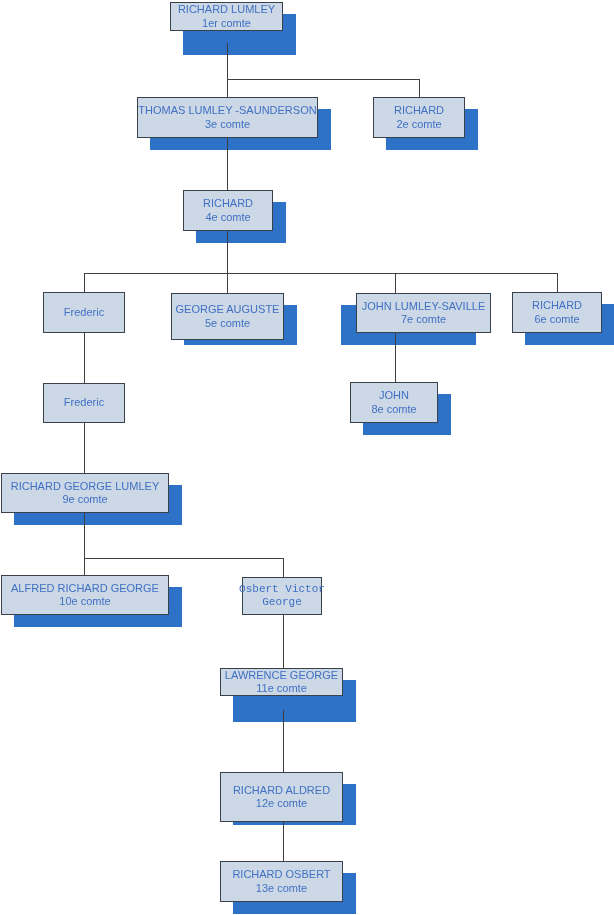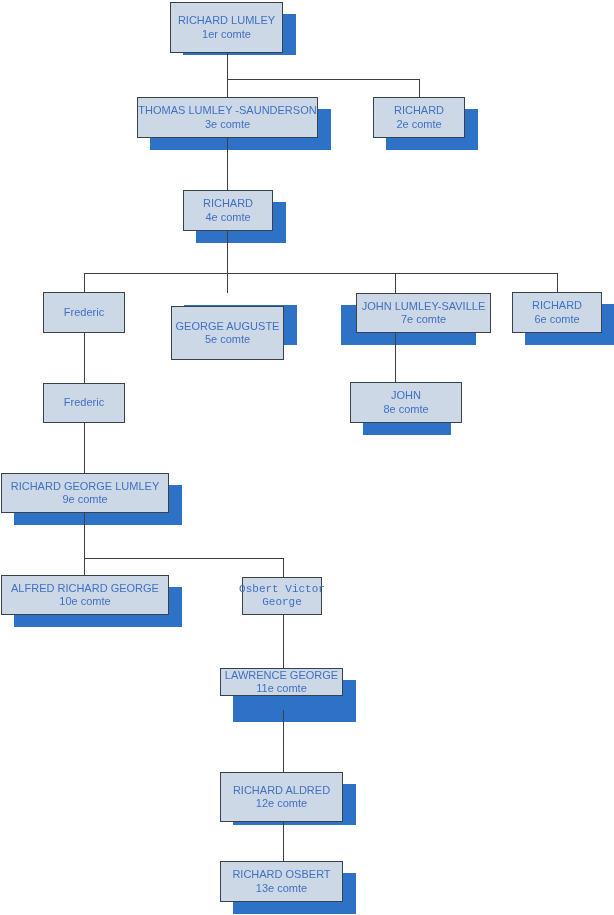--- a/index.html
+++ b/index.html
@@ -74,52 +74,52 @@
   <div class="line v" style="left:395px;top:333px;height:49px;"></div>
   <div class="line v" style="left:84px;top:423px;height:50px;"></div>
   <div class="line v" style="left:84px;top:513px;height:45px;"></div>
   <div class="line h" style="left:84px;top:558px;width:200px;"></div>
   <div class="line v" style="left:84px;top:558px;height:17px;"></div>
   <div class="line v" style="left:283px;top:558px;height:19px;"></div>
   <div class="line v" style="left:283px;top:615px;height:53px;"></div>
   <div class="line v" style="left:283px;top:710px;height:62px;"></div>
   <div class="line v" style="left:283px;top:813px;height:48px;"></div>
 
-  <div class="node" style="left:170px;top:2px;width:113px;height:51px;">
+  <div class="node" style="left:170px;top:2px;width:113px;height:29px;">
     <span>RICHARD LUMLEY</span>
     <span>1er comte</span>
   </div>
   <div class="node" style="left:137px;top:97px;width:181px;height:41px;">
     <span>THOMAS LUMLEY -SAUNDERSON</span>
     <span>3e comte</span>
   </div>
   <div class="node" style="left:373px;top:97px;width:92px;height:41px;">
     <span>RICHARD</span>
     <span>2e comte</span>
   </div>
   <div class="node" style="left:183px;top:190px;width:90px;height:41px;">
     <span>RICHARD</span>
     <span>4e comte</span>
   </div>
   <div class="node" style="left:43px;top:292px;width:82px;height:41px;">
     <span>Frederic</span>
   </div>
-  <div class="node" style="left:171px;top:306px;width:113px;height:54px;">
+  <div class="node" style="left:171px;top:293px;width:113px;height:47px;">
     <span>GEORGE AUGUSTE</span>
     <span>5e comte</span>
   </div>
   <div class="node" style="left:328px;top:293px;width:135px;height:40px;margin-left:28px;">
     <span>JOHN LUMLEY-SAVILLE</span>
     <span>7e comte</span>
   </div>
   <div class="node" style="left:512px;top:292px;width:90px;height:41px;">
     <span>RICHARD</span>
     <span>6e comte</span>
   </div>
-  <div class="node" style="left:350px;top:382px;width:112px;height:41px;">
+  <div class="node" style="left:350px;top:382px;width:88px;height:41px;">
     <span>JOHN</span>
     <span>8e comte</span>
   </div>
   <div class="node" style="left:43px;top:383px;width:82px;height:40px;">
     <span>Frederic</span>
   </div>
   <div class="node" style="left:1px;top:473px;width:168px;height:40px;">
     <span>RICHARD GEORGE LUMLEY</span>
     <span>9e comte</span>
   </div>

